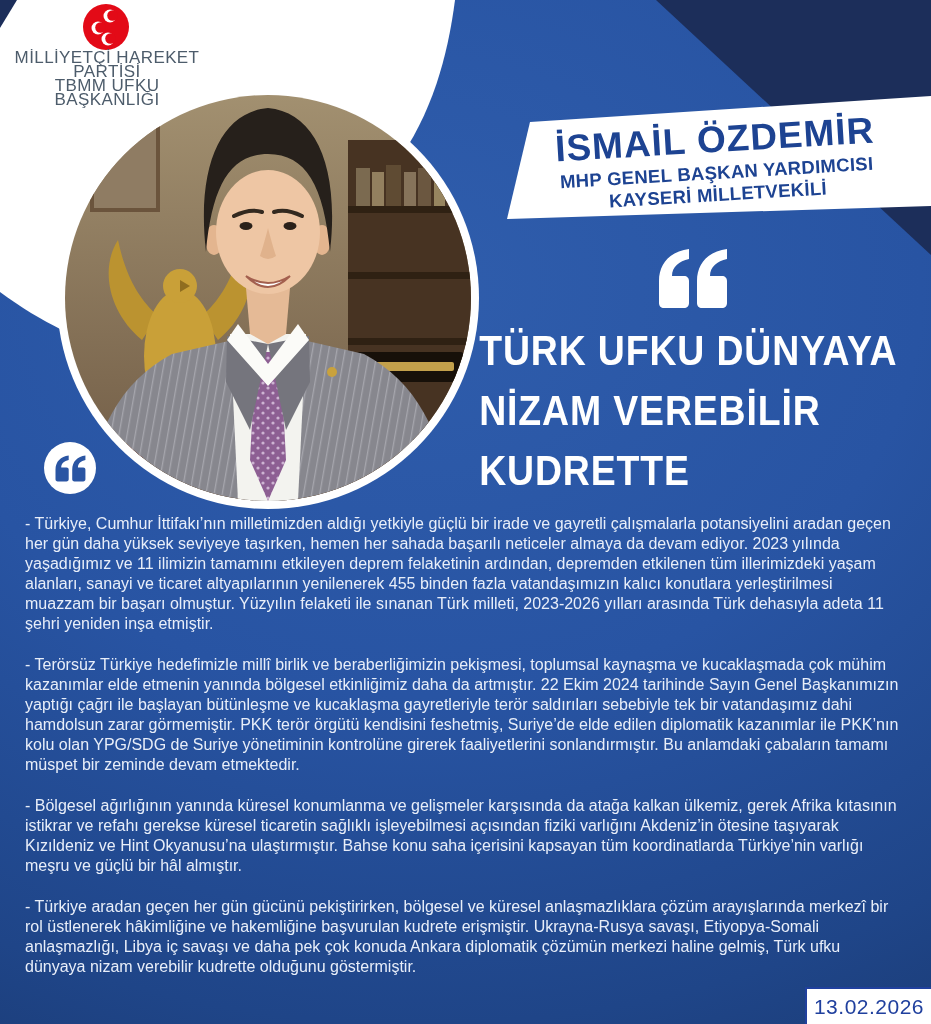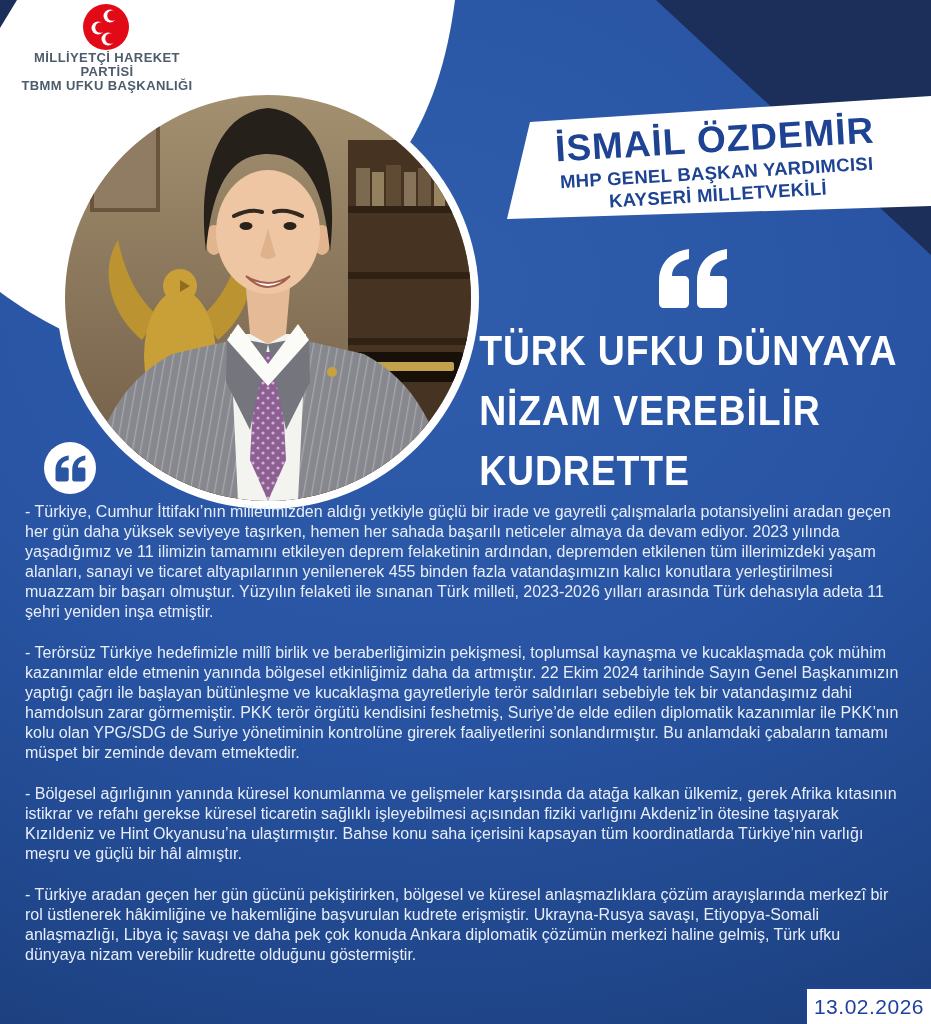--- a/index.html
+++ b/index.html
@@ -4,32 +4,32 @@
 <style>
   html,body{margin:0;padding:0;background:#ffffff;}
   .canvas{
     position:relative;width:931px;height:1024px;overflow:hidden;
     background:radial-gradient(135% 100% at 45% 28%, #2f5dac 0%, #2854a3 40%, #1f4588 72%, #173366 100%);
     font-family:"Liberation Sans", sans-serif;
   }
   .decor{position:absolute;left:0;top:0;width:931px;height:1024px;display:block;}
   
   .party-badge-text{position:absolute;left:8px;top:51px;width:198px;text-align:center;
-    color:#4d5c6b;font-weight:700;font-size:13px;line-height:14px;letter-spacing:.4px;}
+    color:#4d5c6b;font-weight:400;font-size:17px;line-height:14px;letter-spacing:.4px;}
   
   .banner-text{position:absolute;left:512px;top:118px;width:408px;text-align:center;
     transform:rotate(-3.4deg);color:#1d4392;}
   .banner-name{font-size:37px;font-weight:800;letter-spacing:1px;line-height:44px;}
   .banner-sub{font-size:18.5px;font-weight:700;line-height:22px;letter-spacing:.3px;}
   
   .headline{position:absolute;left:448px;top:320px;width:480px;color:#ffffff;}
   .headline-line{font-size:43px;font-weight:800;line-height:60px;letter-spacing:1px;
     transform:scaleX(.87);transform-origin:50% 50%;white-space:nowrap;}
   
-  .body-text{position:absolute;left:25px;top:502px;width:878px;color:#e8eef9;
+  .body-text{position:absolute;left:25px;top:514px;width:878px;color:#e8eef9;
     font-size:16px;line-height:20px;}
   .body-text p{margin:0 0 21px 0;}
   
   .date-badge{position:absolute;left:805px;top:987px;width:126px;height:37px;
     background:#ffffff;border:solid #20409e;border-width:2px 0 0 2px;box-sizing:border-box;
     display:flex;align-items:center;justify-content:center;
     color:#20409e;font-size:21px;letter-spacing:.5px;}
 </style>
 </head>
 <body>

